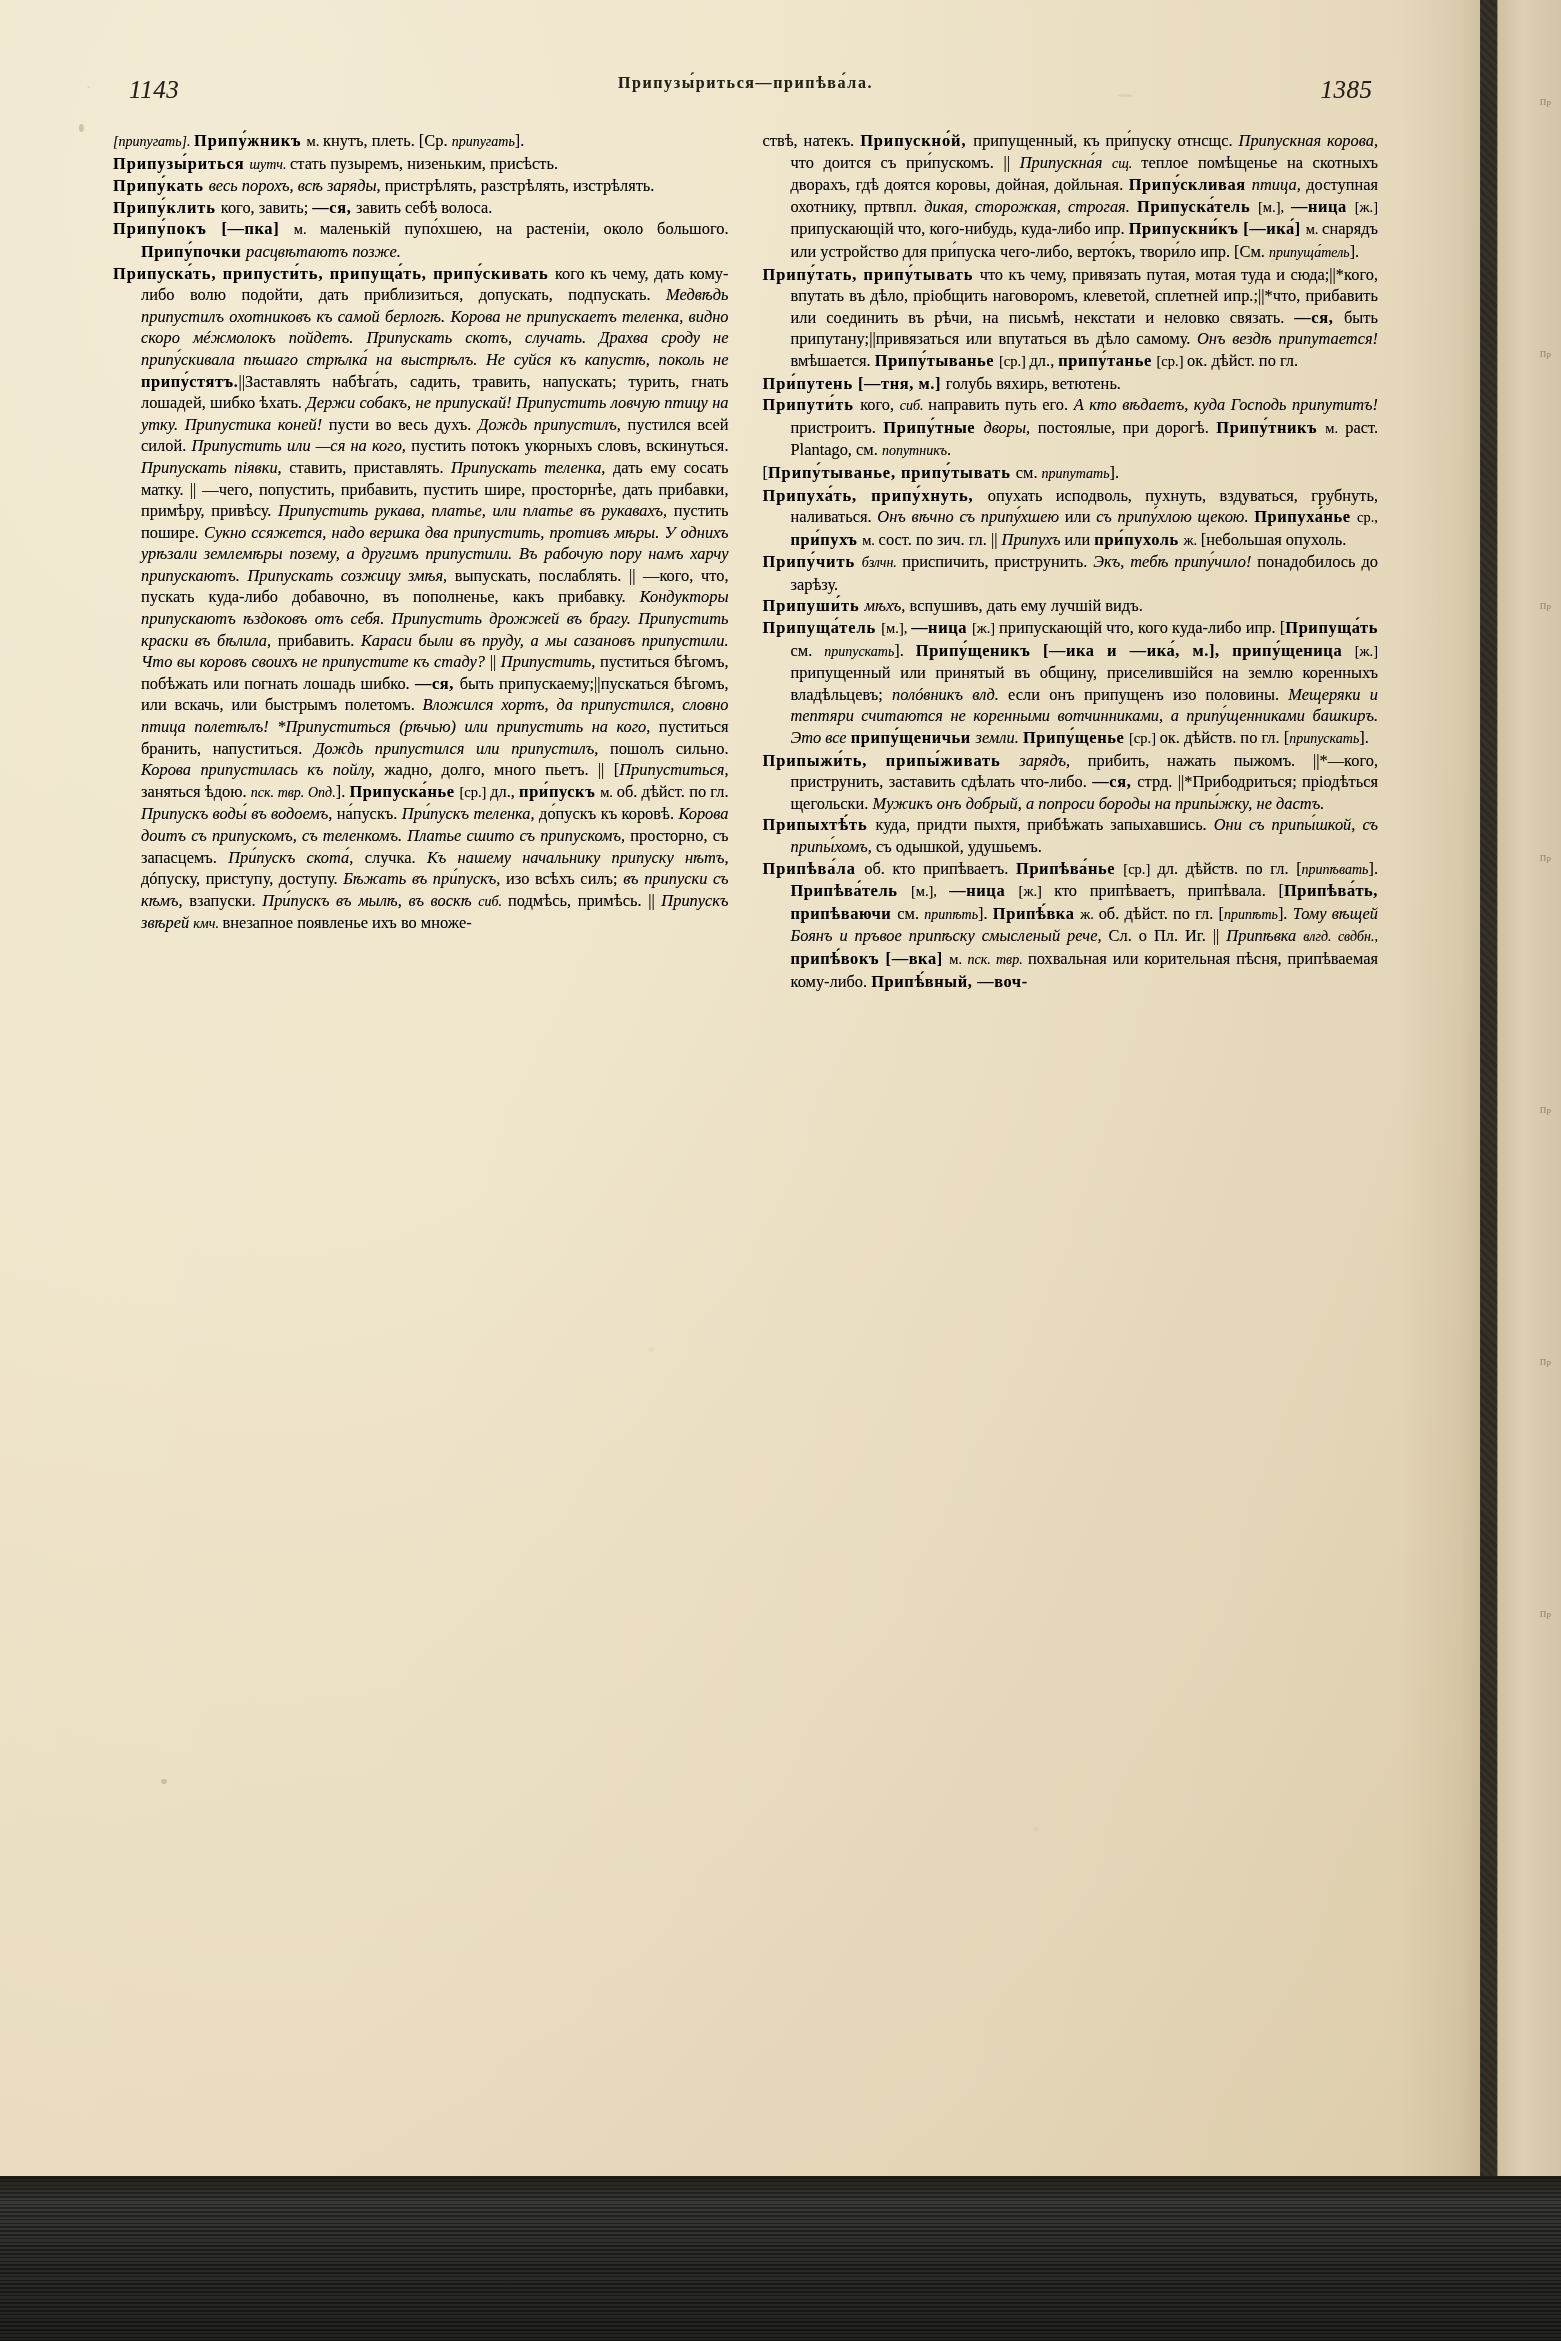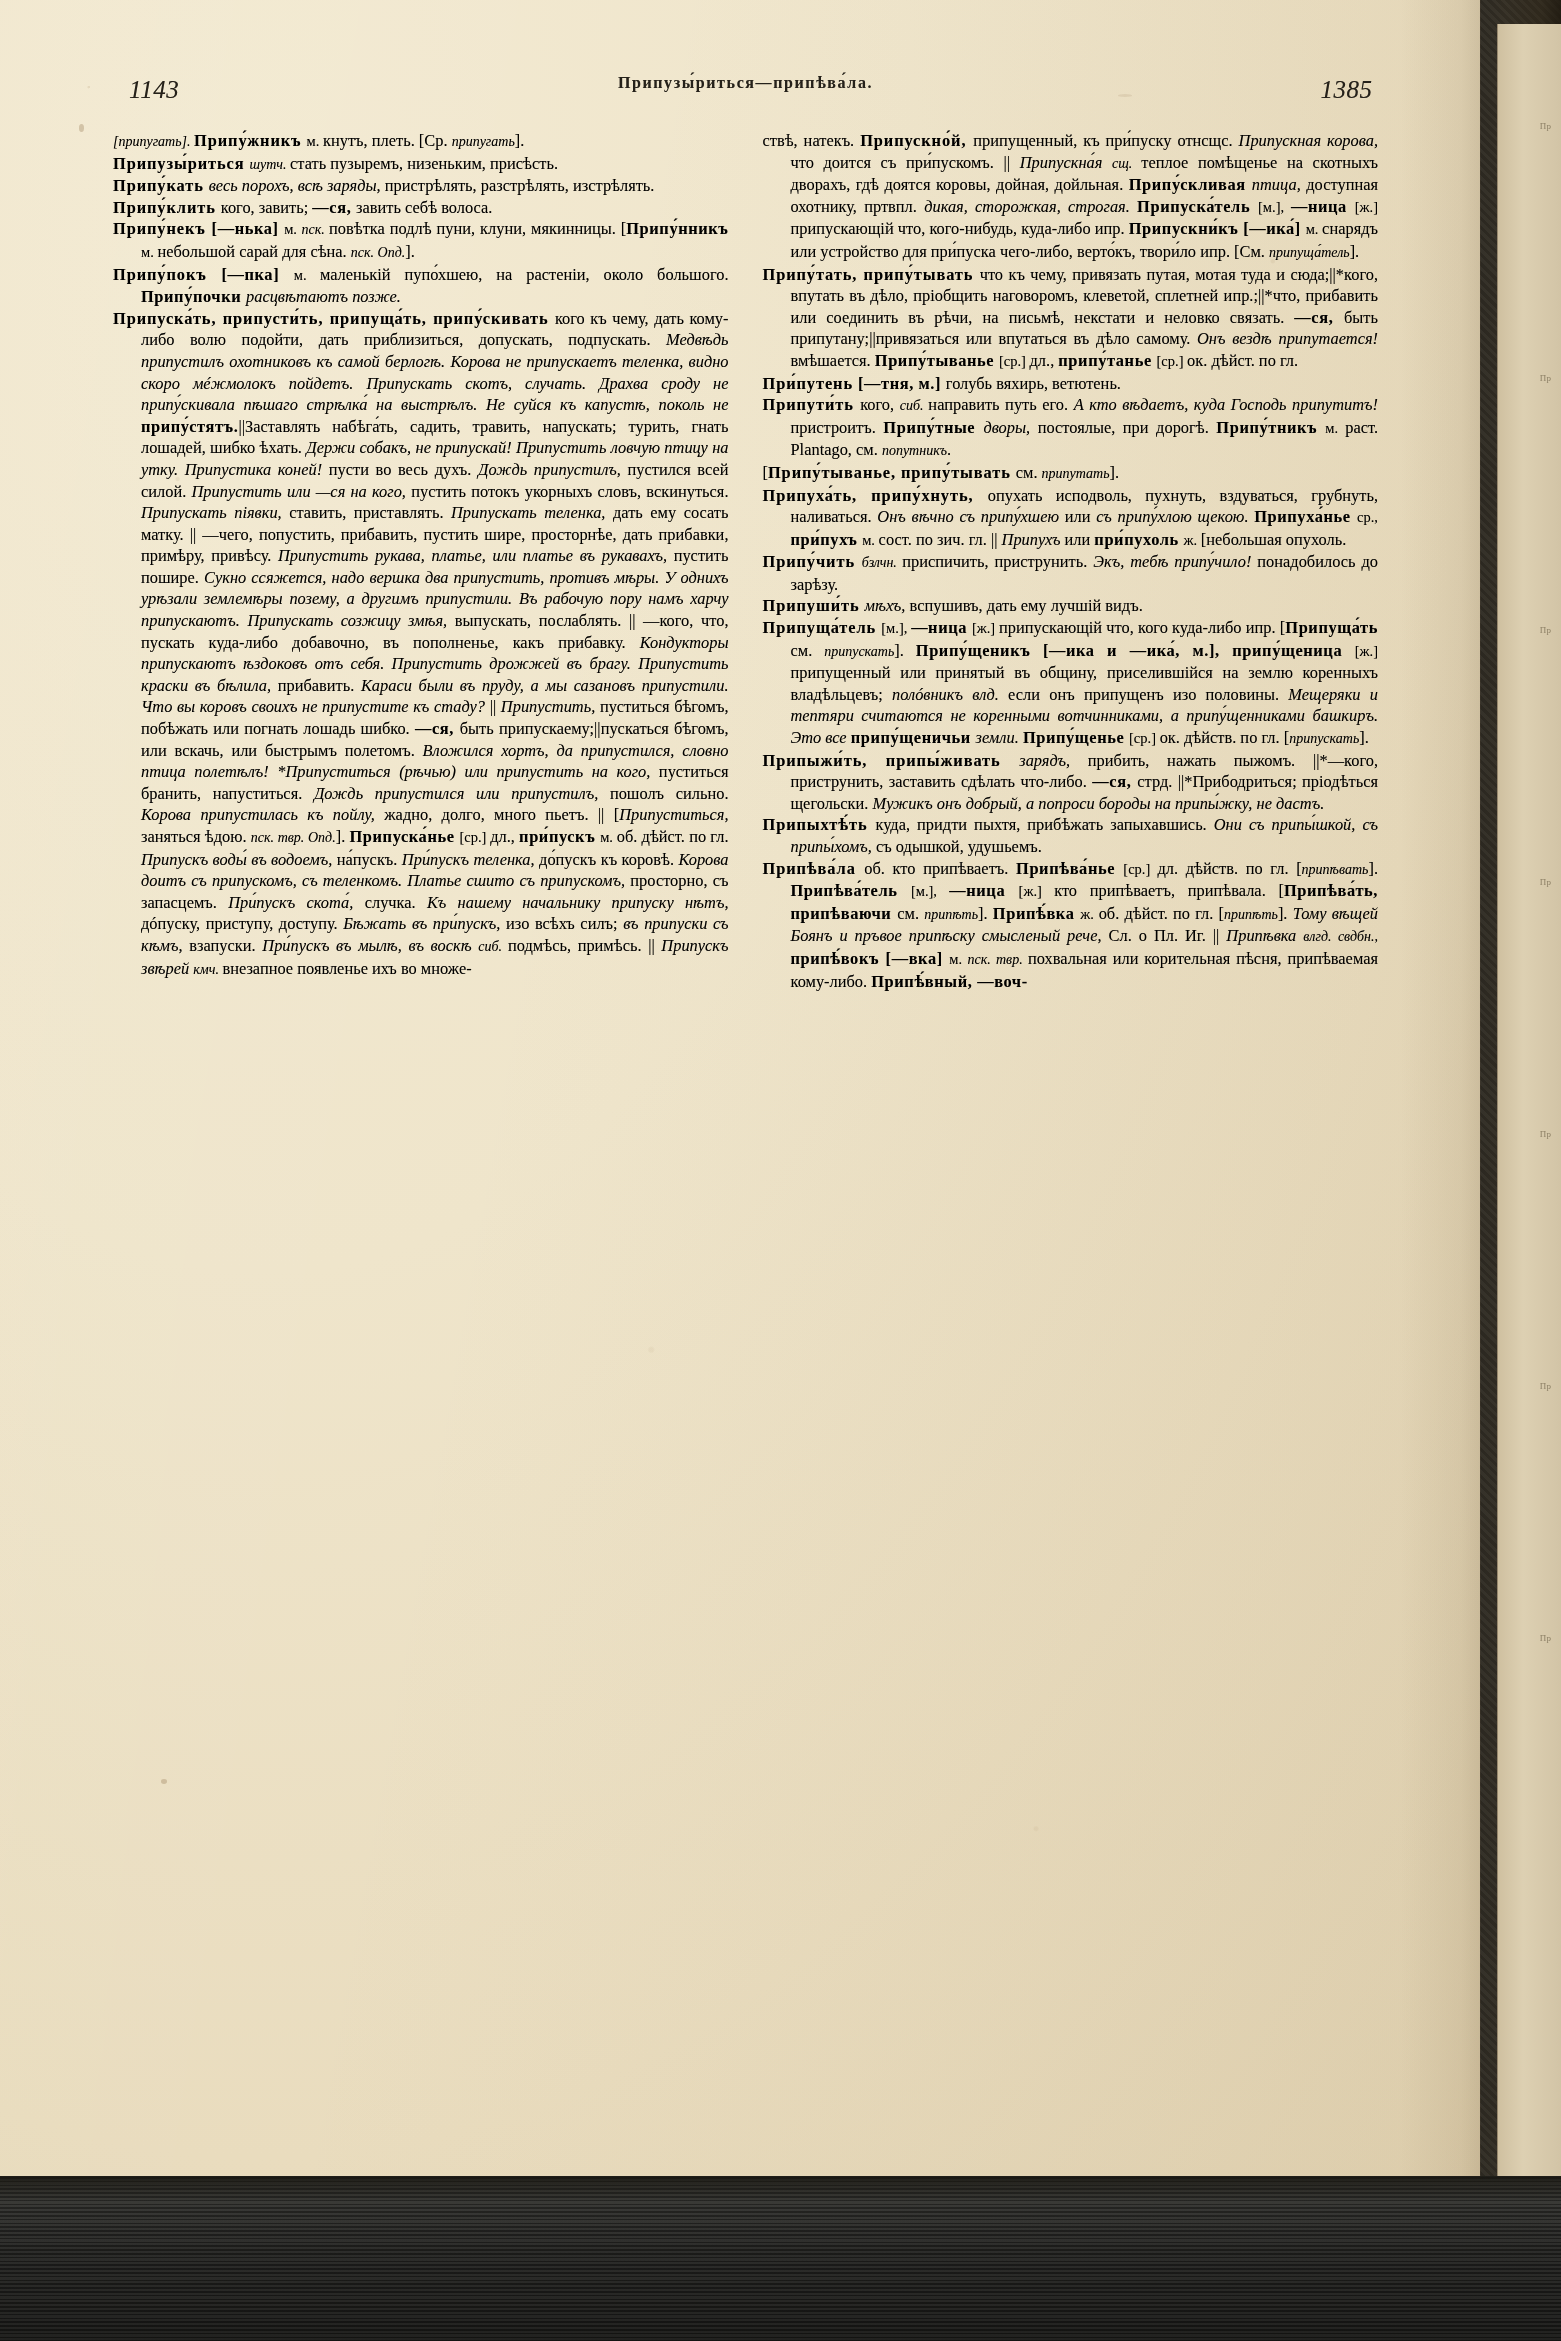--- a/index.html
+++ b/index.html
@@ -53,21 +53,20 @@
       rgba(60,48,28,.55) 88%,
       rgba(35,28,16,.80) 100%);
     pointer-events:none;
   }
   
   .nextleaf{
     position:absolute; top:0; right:0; width:63px; height:2177px;
     background:linear-gradient(to right,#cfc0a0 0%, #ddd0b2 40%, #d2c4a6 100%);
     border-left:1.1px solid rgba(80,64,40,.45);
     overflow:hidden;
-    margin-top:24px;
   }
   .nextleaf .ghost{
     position:absolute; right:9.7px;
     font-size:9px; color:#8d8066; font-family:"Liberation Serif",serif;
     letter-spacing:0.3px;
   }
 
   
   .bottomband{
     position:absolute; left:0; bottom:0; width:1561px; height:166px;
@@ -175,21 +174,20 @@
       <span class="runtitle">Припузы́риться—припѣва́ла.</span>
       <span class="folio folio-right">1385</span>
     </div>
 
     <div class="columns">
       <div class="col" id="col-left">
           <p class="entry"><span class="ab">[припугать]. </span><span class="hw">Припу́жникъ </span><span class="sm">м. </span><span>кнутъ, плеть. [Ср. </span><span class="ab">припугать</span><span>].</span></p>
           <p class="entry"><span class="hw">Припузы́риться </span><span class="ab">шутч. </span><span>стать пузыремъ, низеньким, присѣсть.</span></p>
           <p class="entry"><span class="hw">Припу́кать </span><span class="it">весь порохъ, всѣ заряды, </span><span>пристрѣлять, разстрѣлять, изстрѣлять.</span></p>
           <p class="entry"><span class="hw">Припу́клить </span><span>кого, завить; </span><span class="hw2">—ся, </span><span>завить себѣ волоса.</span></p>
-          <p class="entry"><span class="hw">Припу́некъ </span><span class="hw2">[—нька] </span><span class="sm">м. </span><span class="ab">пск. </span><span>повѣтка подлѣ пуни, клуни, мякинницы. [</span><span class="hw2">Припу́нникъ </span><span class="sm">м. </span><span>небольшой сарай для сѣна. </span><span class="ab">пск. Опд.</span><span>].</span></p>
           <p class="entry"><span class="hw">Припу́покъ </span><span class="hw2">[—пка] </span><span class="sm">м. </span><span>маленькій пупо́хшею, на растеніи, около большого. </span><span class="hw2">Припу́почки </span><span class="it">расцвѣтаютъ позже.</span></p>
           <p class="entry"><span class="hw">Припуска́ть, припусти́ть, припуща́ть, припу́скивать </span><span>кого къ чему, дать кому-либо волю подойти, дать приблизиться, допускать, подпускать. </span><span class="it">Медвѣдь припустилъ охотниковъ къ самой берлогѣ. Корова не припускаетъ теленка, видно скоро мéжмолокъ пойдетъ. Припускать скотъ, случать. Драхва сроду не припу́скивала пѣшаго стрѣлка́ на выстрѣлъ. Не суйся къ капустѣ, поколь не </span><span class="hw2">припу́стятъ.</span><span>||Заставлять набѣга́ть, садить, травить, напускать; турить, гнать лошадей, шибко ѣхать. </span><span class="it">Держи собакъ, не припускай! Припустить ловчую птицу на утку. Припустика коней! </span><span>пусти во весь духъ. </span><span class="it">Дождь припустилъ, </span><span>пустился всей силой. </span><span class="it">Припустить или —ся на кого, </span><span>пустить потокъ укорныхъ словъ, вскинуться. </span><span class="it">Припускать піявки, </span><span>ставить, приставлять. </span><span class="it">Припускать теленка, </span><span>дать ему сосать матку. || —чего, попустить, прибавить, пустить шире, просторнѣе, дать прибавки, примѣру, привѣсу. </span><span class="it">Припустить рукава, платье, или платье въ рукавахъ, </span><span>пустить пошире. </span><span class="it">Сукно ссяжется, надо вершка два припустить, противъ мѣры. У однихъ урѣзали землемѣры позему, а другимъ припустили. Въ рабочую пору намъ харчу припускаютъ. Припускать созжицу змѣя, </span><span>выпускать, послаблять. || —кого, что, пускать куда-либо добавочно, въ пополненье, какъ прибавку. </span><span class="it">Кондукторы припускаютъ ѣздоковъ отъ себя. Припустить дрожжей въ брагу. Припустить краски въ бѣлила, </span><span>прибавить. </span><span class="it">Караси были въ пруду, а мы сазановъ припустили. Что вы коровъ своихъ не припустите къ стаду? </span><span>|| </span><span class="it">Припустить, </span><span>пуститься бѣгомъ, побѣжать или погнать лошадь шибко. </span><span class="hw2">—ся, </span><span>быть припускаему;||пускаться бѣгомъ, или вскачь, или быстрымъ полетомъ. </span><span class="it">Вложился хортъ, да припустился, словно птица полетѣлъ! *Припуститься (рѣчью) или припустить на кого, </span><span>пуститься бранить, напуститься. </span><span class="it">Дождь припустился или припустилъ, </span><span>пошолъ сильно. </span><span class="it">Корова припустилась къ пойлу, </span><span>жадно, долго, много пьетъ. || [</span><span class="it">Припуститься, </span><span>заняться ѣдою. </span><span class="ab">пск. твр. Опд.</span><span>]. </span><span class="hw2">Припуска́нье </span><span class="sm">[ср.] </span><span>дл., </span><span class="hw2">при́пускъ </span><span class="sm">м. </span><span>об. дѣйст. по гл. </span><span class="it">Припускъ воды́ въ водоемъ, </span><span>на́пускъ. </span><span class="it">При́пускъ теленка, </span><span>до́пускъ къ коровѣ. </span><span class="it">Корова доитъ съ припускомъ, съ теленкомъ. Платье сшито съ припускомъ, </span><span>просторно, съ запасцемъ. </span><span class="it">При́пускъ скота́, </span><span>случка. </span><span class="it">Къ нашему начальнику припуску нѣтъ, </span><span>дóпуску, приступу, доступу. </span><span class="it">Бѣжать въ при́пускъ, </span><span>изо всѣхъ силъ; </span><span class="it">въ припуски съ кѣмъ, </span><span>взапуски. </span><span class="it">При́пускъ въ мылѣ, въ воскѣ </span><span class="ab">сиб. </span><span>подмѣсь, примѣсь. || </span><span class="it">Припускъ звѣрей </span><span class="ab">кмч. </span><span>внезапное появленье ихъ во множе-</span></p>
         </div>
       <div class="col" id="col-right">
           <p class="entry"><span>ствѣ, натекъ. </span><span class="hw">Припускно́й, </span><span>припущенный, къ при́пуску отнсщс. </span><span class="it">Припускная корова, </span><span>что доится съ при́пускомъ. || </span><span class="it">Припускна́я </span><span class="ab">сщ. </span><span>теплое помѣщенье на скотныхъ дворахъ, гдѣ доятся коровы, дойная, дойльная. </span><span class="hw2">Припу́скливая </span><span class="it">птица, </span><span>доступная охотнику, пртвпл. </span><span class="it">дикая, сторожкая, строгая. </span><span class="hw2">Припуска́тель </span><span class="sm">[м.], </span><span class="hw2">—ница </span><span class="sm">[ж.] </span><span>припускающій что, кого-нибудь, куда-либо ипр. </span><span class="hw2">Припускни́къ </span><span class="hw2">[—ика́] </span><span class="sm">м. </span><span>снарядъ или устройство для при́пуска чего-либо, верто́къ, твори́ло ипр. [См. </span><span class="ab">припуща́тель</span><span>].</span></p>
           <p class="entry"><span class="hw">Припу́тать, припу́тывать </span><span>что къ чему, привязать путая, мотая туда и сюда;||*кого, впутать въ дѣло, пріобщить наговоромъ, клеветой, сплетней ипр.;||*что, прибавить или соединить въ рѣчи, на письмѣ, некстати и неловко связать. </span><span class="hw2">—ся, </span><span>быть припутану;||привязаться или впутаться въ дѣло самому. </span><span class="it">Онъ вездѣ припутается! </span><span>вмѣшается. </span><span class="hw2">Припу́тыванье </span><span class="sm">[ср.] </span><span>дл., </span><span class="hw2">припу́танье </span><span class="sm">[ср.] </span><span>ок. дѣйст. по гл.</span></p>
           <p class="entry"><span class="hw">При́путень </span><span class="hw2">[—тня, м.] </span><span>голубь вяхирь, ветютень.</span></p>
           <p class="entry"><span class="hw">Припути́ть </span><span>кого, </span><span class="ab">сиб. </span><span>направить путь его. </span><span class="it">А кто вѣдаетъ, куда Господь припутитъ! </span><span>пристроитъ. </span><span class="hw2">Припу́тные </span><span class="it">дворы, </span><span>постоялые, при дорогѣ. </span><span class="hw2">Припу́тникъ </span><span class="sm">м. </span><span>раст. Plantago, см. </span><span class="ab">попутникъ</span><span>.</span></p>
           <p class="entry"><span>[</span><span class="hw">Припу́тыванье, припу́тывать </span><span>см. </span><span class="ab">припутать</span><span>].</span></p>
           <p class="entry"><span class="hw">Припуха́ть, припу́хнуть, </span><span>опухать исподволь, пухнуть, вздуваться, грубнуть, наливаться. </span><span class="it">Онъ вѣчно съ припу́хшею </span><span>или </span><span class="it">съ припу́хлою щекою. </span><span class="hw2">Припуха́нье </span><span class="sm">ср., </span><span class="hw2">при́пухъ </span><span class="sm">м. </span><span>сост. по зич. гл. || </span><span class="it">Припухъ </span><span>или </span><span class="hw2">при́пухоль </span><span class="sm">ж. </span><span>[небольшая опухоль.</span></p>

